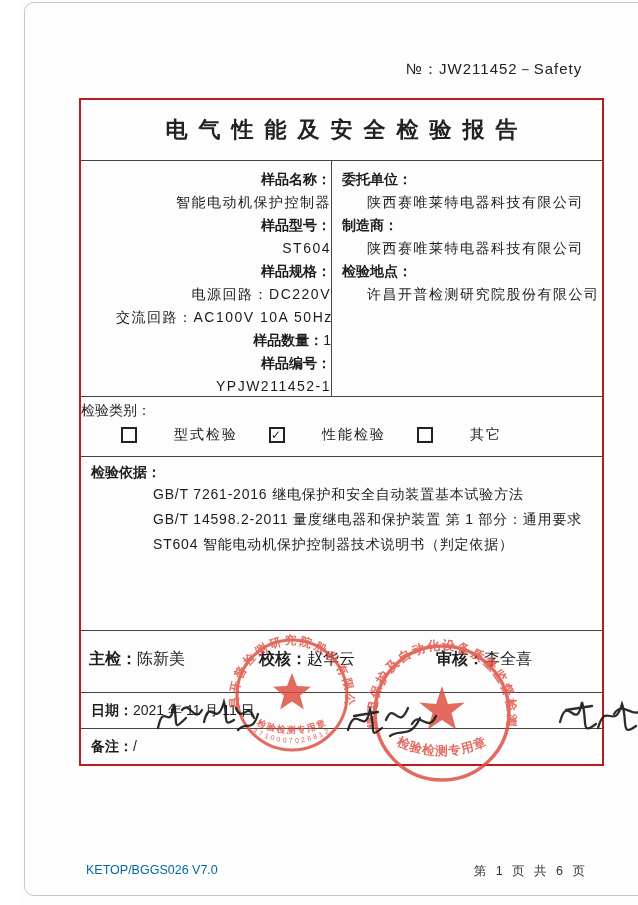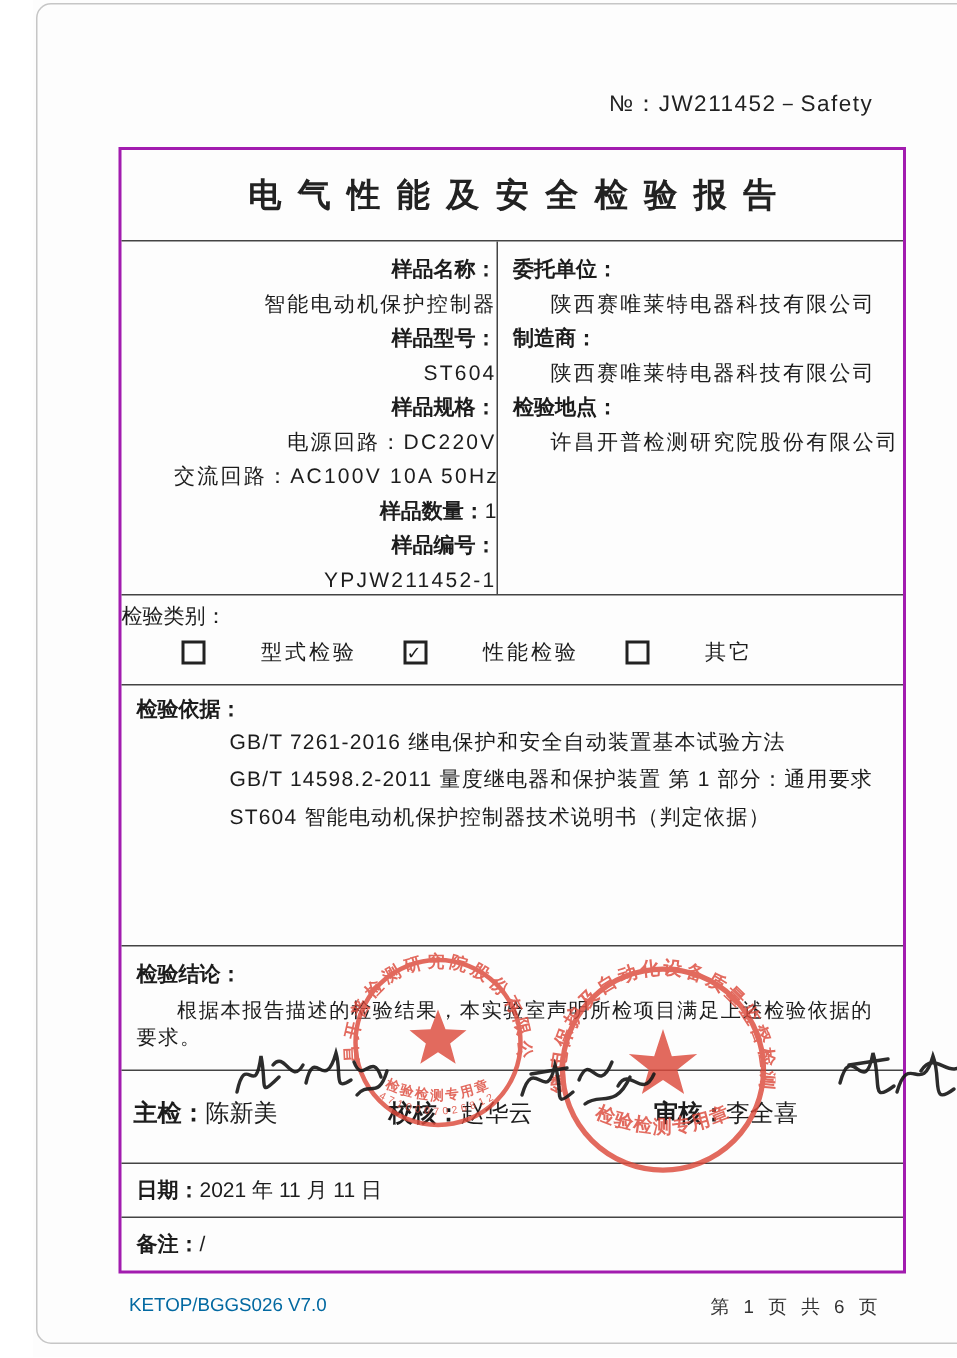--- a/index.html
+++ b/index.html
@@ -2,21 +2,21 @@
 <html><head>
 <meta charset="utf-8">
 <style>
   html,body{margin:0;padding:0;background:#ffffff;}
   .page{position:relative;width:638px;height:905px;background:#fdfdfd;overflow:hidden;
         font-family:"Liberation Sans","DejaVu Sans",sans-serif;color:#1c1c1c;margin-left:22px;}
   .scan-edge{position:absolute;left:2px;top:2px;right:3px;bottom:9px;
              border:1px solid #c6c6c6;border-radius:10px;pointer-events:none;}
   .report-no{position:absolute;top:60px;left:384px;font-size:15px;letter-spacing:1px;color:#222;}
 
-  .report-table{position:absolute;left:57px;top:98px;width:521px;border:2px solid #a21caf;}
+  .report-table{position:absolute;left:57px;top:98px;width:521px;border:2px solid #b91c1c;}
   .row{border-top:1px solid #444;}
   .row:first-child{border-top:none;}
 
   .row-title{height:60px;display:flex;align-items:center;justify-content:center;}
   .doc-title{font-size:22px;font-weight:600;letter-spacing:11px;padding-left:11px;color:#222;}
 
   .row-info{display:flex;height:235px;}
   .col-left{width:251px;border-right:1px solid #444;padding-top:7px;box-sizing:border-box;text-align:right;}
   .col-right{flex:1;padding-top:7px;}
   .line{height:23px;line-height:23px;font-size:14px;padding-left:10px;white-space:nowrap;}
@@ -110,24 +110,20 @@
       </div>
     </div>
 
     <div class="row row-basis">
       <div class="basis-label">检验依据：</div>
       <div class="basis-item">GB/T 7261-2016 继电保护和安全自动装置基本试验方法</div>
       <div class="basis-item">GB/T 14598.2-2011 量度继电器和保护装置 第 1 部分：通用要求</div>
       <div class="basis-item">ST604 智能电动机保护控制器技术说明书（判定依据）</div>
     </div>
 
-    <div class="row row-conclusion">
-      <div class="conclusion-label">检验结论：</div>
-      <div class="conclusion-text">根据本报告描述的检验结果，本实验室声明所检项目满足上述检验依据的要求。</div>
-    </div>
 
     <div class="row row-sign">
       <span class="sign-item sign-inspector"><span class="lbl">主检：</span><span>陈新美</span></span>
       <span class="sign-item sign-checker"><span class="lbl">校核：</span><span>赵华云</span></span>
       <span class="sign-item sign-reviewer"><span class="lbl">审核：</span><span>李全喜</span></span>
     </div>
 
     <div class="row row-date"><span class="lbl">日期：</span><span>2021 年 11 月 11 日</span></div>
 
     <div class="row row-remark"><span class="lbl">备注：</span><span>/</span></div>

